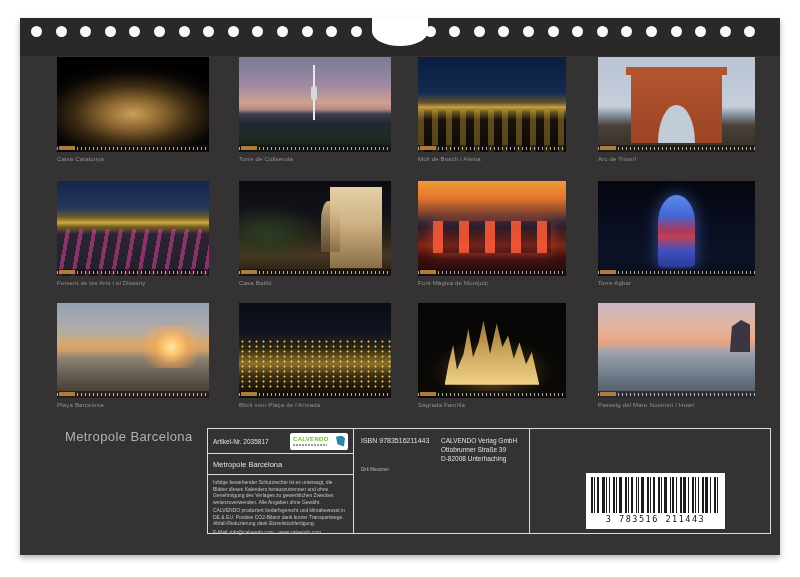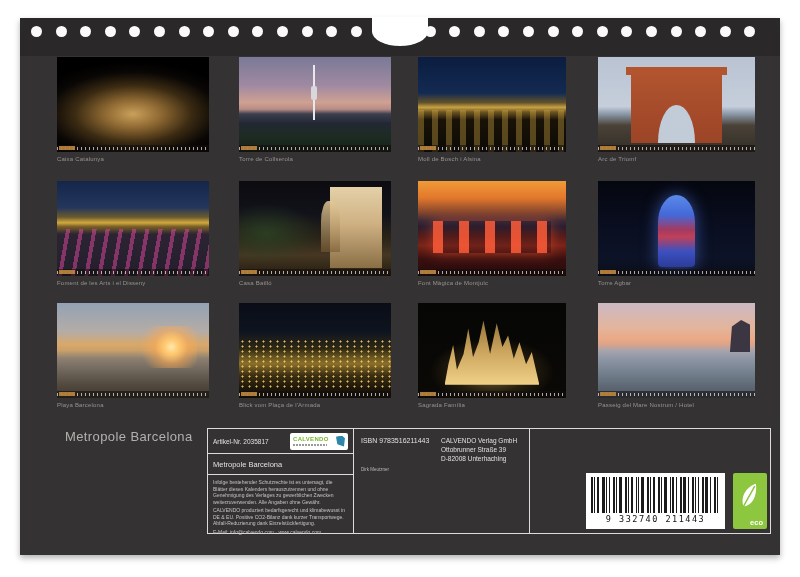--- a/index.html
+++ b/index.html
@@ -251,25 +251,18 @@
       <div class="publisher">
         <div>CALVENDO Verlag GmbH</div>
         <div>Ottobrunner Straße 39</div>
         <div>D-82008 Unterhaching</div>
       </div>
       <div class="author">Dirk Meutzner</div>
     </div>
     <div class="cellC">
       <div class="barcode">
         <div class="bars"><i style="width: 2px; margin-right: 1px;"></i><i style="width: 1px; margin-right: 2px;"></i><i style="width: 2px; margin-right: 3px;"></i><i style="width: 3px; margin-right: 1px;"></i><i style="width: 1px; margin-right: 2px;"></i><i style="width: 1px; margin-right: 3px;"></i><i style="width: 2px; margin-right: 1px;"></i><i style="width: 1px; margin-right: 2px;"></i><i style="width: 3px; margin-right: 3px;"></i><i style="width: 2px; margin-right: 1px;"></i><i style="width: 1px; margin-right: 2px;"></i><i style="width: 2px; margin-right: 3px;"></i><i style="width: 1px; margin-right: 1px;"></i><i style="width: 1px; margin-right: 2px;"></i><i style="width: 3px; margin-right: 3px;"></i><i style="width: 2px; margin-right: 1px;"></i><i style="width: 1px; margin-right: 2px;"></i><i style="width: 2px; margin-right: 3px;"></i><i style="width: 2px; margin-right: 1px;"></i><i style="width: 1px; margin-right: 2px;"></i><i style="width: 3px; margin-right: 3px;"></i><i style="width: 1px; margin-right: 1px;"></i><i style="width: 2px; margin-right: 2px;"></i><i style="width: 1px; margin-right: 3px;"></i><i style="width: 2px; margin-right: 1px;"></i><i style="width: 3px; margin-right: 2px;"></i><i style="width: 1px; margin-right: 3px;"></i><i style="width: 2px; margin-right: 1px;"></i><i style="width: 1px; margin-right: 2px;"></i><i style="width: 1px; margin-right: 3px;"></i><i style="width: 2px; margin-right: 1px;"></i><i style="width: 3px; margin-right: 2px;"></i><i style="width: 1px; margin-right: 3px;"></i><i style="width: 2px; margin-right: 1px;"></i><i style="width: 1px; margin-right: 2px;"></i></div>
-        <div class="digits">9 332740 211443</div>
-      </div>
-      <div class="eco">
-        <svg viewBox="0 0 100 100">
-          <path d="M68 6 C34 20 18 50 28 82 C58 78 74 46 70 8 Z" fill="#ffffff"></path>
-          <path d="M26 86 C40 58 54 36 66 14" stroke="#8dc63f" stroke-width="5" fill="none"></path>
-        </svg>
-        <span class="eco-label">eco</span>
+        <div class="digits">3 783516 211443</div>
       </div>
     </div>
   </div>
 
 </div>
 
 </body></html>

